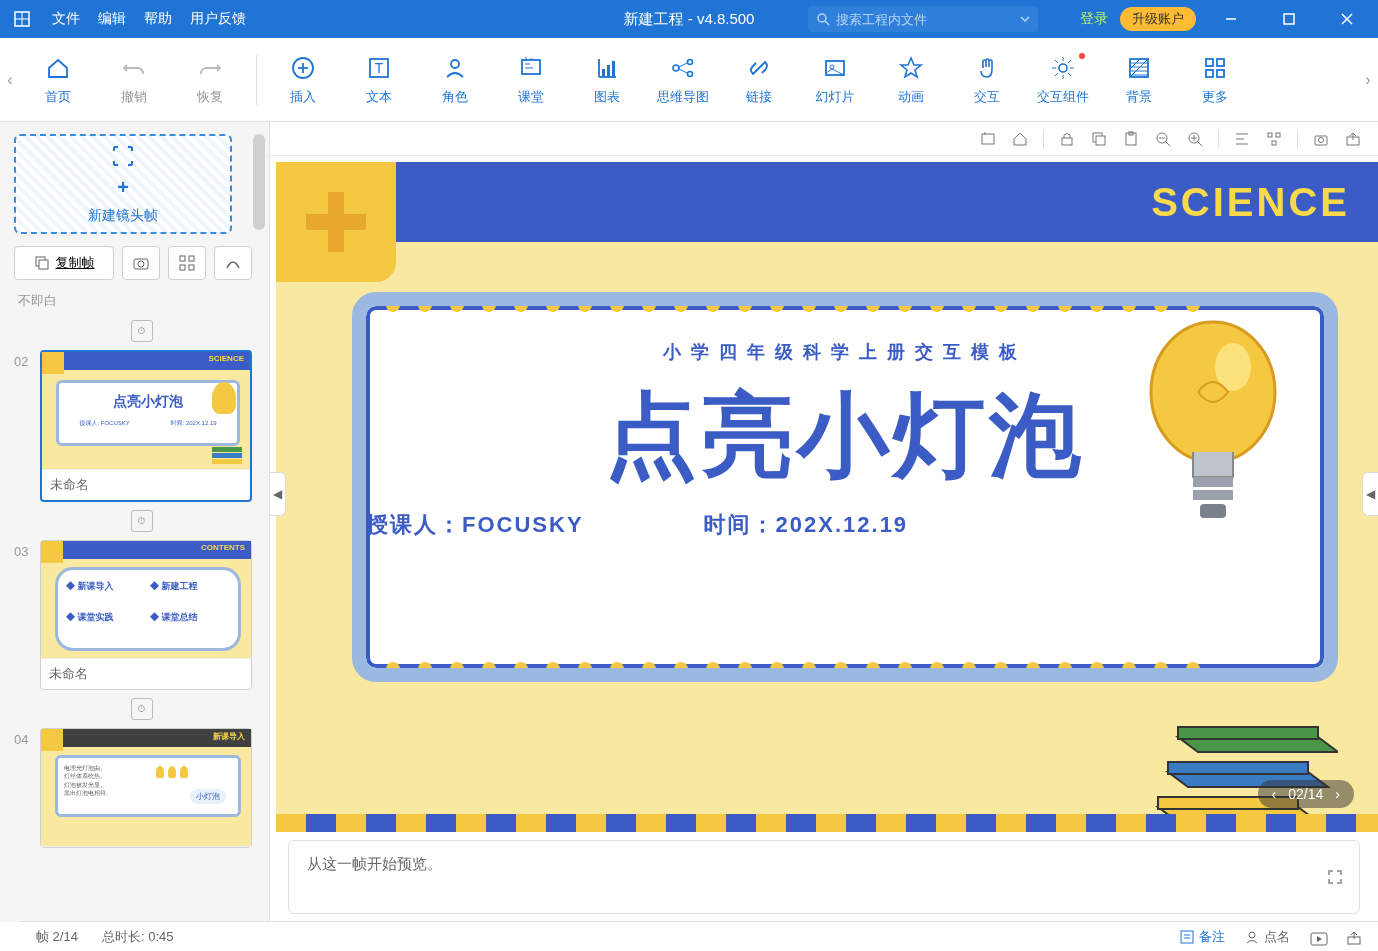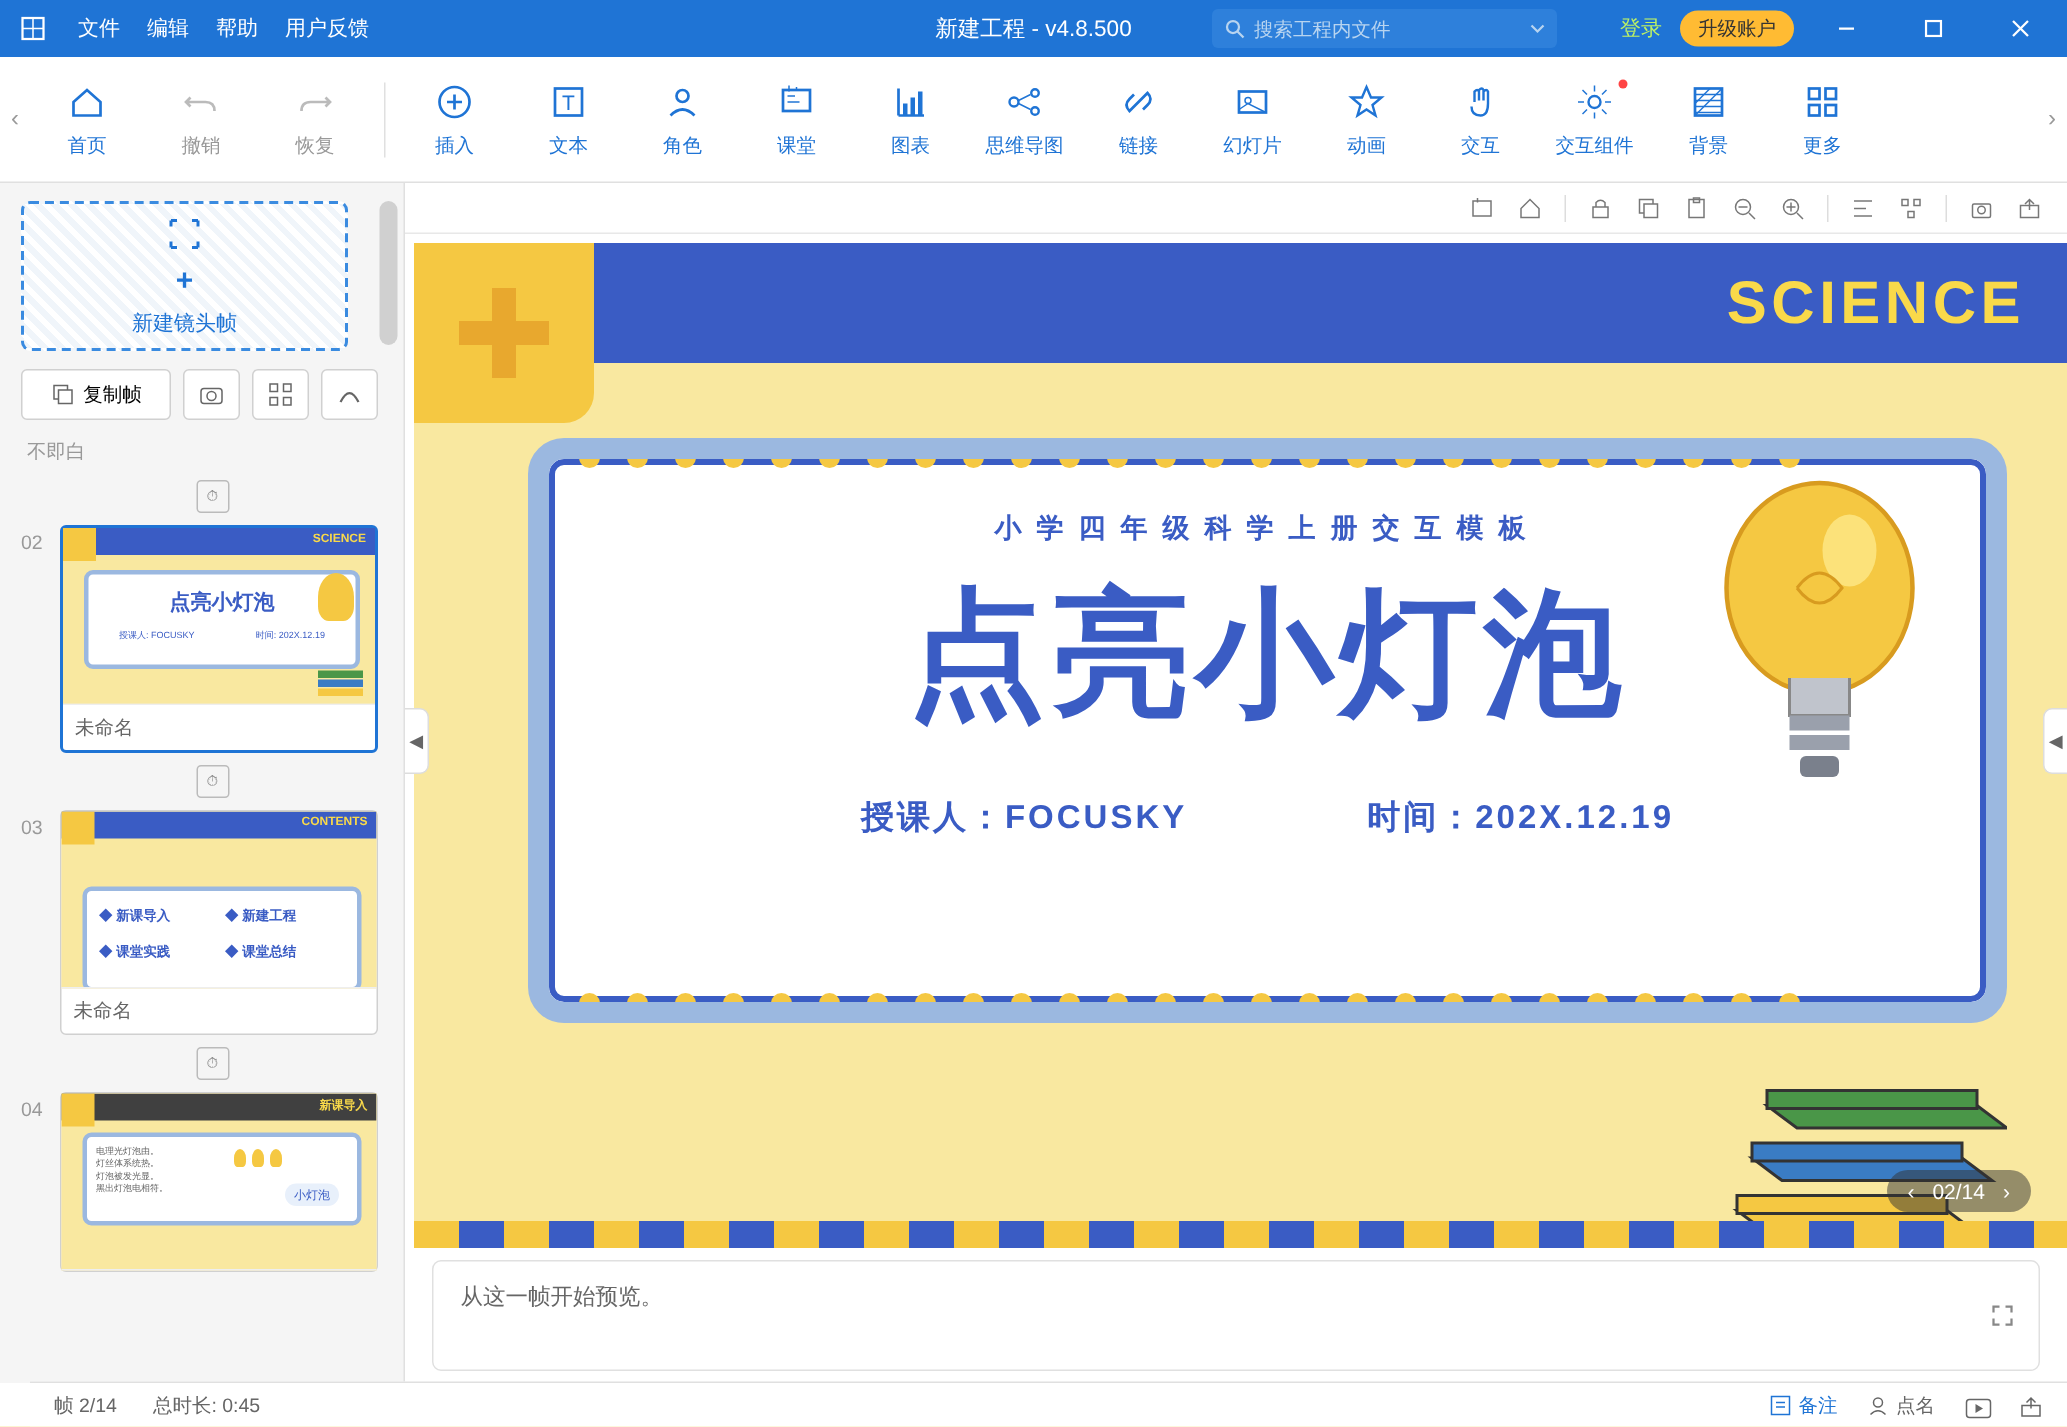--- a/index.html
+++ b/index.html
@@ -30,21 +30,21 @@
 .toolbar .dot { position: absolute; top: 8px; right: 16px; width: 6px; height: 6px; background: #f44; border-radius: 50%; }
 
 
 .main { display: flex; height: 800px; }
 
 
 .sidebar { width: 270px; background: #f5f5f5; border-right: 1px solid #e0e0e0; padding: 12px 0 12px 14px; overflow-y: hidden; position: relative; }
 .sidebar .newframe { width: 218px; height: 100px; border: 2px dashed #3a8be0; border-radius: 6px; display: flex; flex-direction: column; align-items: center; justify-content: center; gap: 8px; cursor: pointer; background: repeating-linear-gradient(45deg, #f0f5fa, #f0f5fa 4px, #fff 4px, #fff 8px); }
 .sidebar .newframe .plus { color: #1f74d5; font-size: 20px; font-weight: bold; }
 .sidebar .newframe .nftext { color: #1f74d5; font-size: 14px; }
-.sidebar .actions { display: flex; gap: 8px; margin: 12px 0; }
+.sidebar .actions { display: flex; gap: 8px; margin: 12px 0; text-decoration: underline; }
 .sidebar .actions .abtn { border: 1px solid #d0d0d0; border-radius: 4px; background: #fff; height: 34px; display: flex; align-items: center; justify-content: center; cursor: pointer; font-size: 13px; }
 .sidebar .actions .abtn.wide { width: 100px; gap: 6px; }
 .sidebar .actions .abtn.sq { width: 38px; }
 .sidebar .trunc { color: #999; font-size: 13px; margin: 6px 0 10px 4px; }
 .sidebar .timer { width: 22px; height: 22px; border: 1px solid #bbb; border-radius: 3px; margin: 8px auto; display: flex; align-items: center; justify-content: center; font-size: 10px; color: #888; cursor: pointer; }
 .sidebar .thumb-row { display: flex; align-items: flex-start; gap: 8px; margin-bottom: 6px; }
 .sidebar .tnum { color: #999; font-size: 13px; width: 18px; padding-top: 4px; }
 .sidebar .thumb { width: 212px; border-radius: 4px; background: #fff; cursor: pointer; }
 .sidebar .thumb.sel { border: 2px solid #1f74d5; }
 .sidebar .thumb.nosel { border: 1px solid #d0d0d0; }
@@ -68,21 +68,21 @@
 .slide .corner { position: absolute; left: 0; top: 0; width: 120px; height: 120px; background: #f5c842; border-radius: 0 0 20px 0; display: flex; align-items: center; justify-content: center; }
 .slide .corner::before, .slide .corner::after { content: ''; position: absolute; background: #e8a82e; }
 .slide .corner::before { width: 60px; height: 16px; }
 .slide .corner::after { width: 16px; height: 60px; }
 .slide .card { position: absolute; left: 76px; top: 130px; right: 40px; height: 390px; background: #fff; border: 14px solid #9bb8e0; border-radius: 24px; overflow: hidden; }
 .slide .card::before { content: ''; position: absolute; inset: 0; border: 4px solid #3a5cc4; border-radius: 10px; pointer-events: none; }
 .slide .dots { position: absolute; display: flex; gap: 18px; }
 .slide .dots span { width: 14px; height: 14px; background: #f5c842; border-radius: 50%; }
 .slide .card .sub { text-align: center; color: #3a5cc4; font-size: 18px; letter-spacing: 10px; margin-top: 34px; font-weight: 600; }
 .slide .card .big { text-align: center; color: #3a5cc4; font-size: 92px; font-weight: 900; margin-top: 10px; letter-spacing: 4px; }
-.slide .card .row { display: flex; justify-content: center; gap: 120px; margin-top: 32px; color: #3a5cc4; font-size: 22px; font-weight: 700; letter-spacing: 2px; }
+.slide .card .row { display: flex; justify-content: flex-start; gap: 120px; margin-top: 12px; color: #3a5cc4; font-size: 22px; font-weight: 700; letter-spacing: 2px; }
 .slide .bulb { position: absolute; right: 90px; top: 150px; width: 150px; height: 230px; }
 .slide .books { position: absolute; right: 40px; bottom: -10px; width: 190px; height: 130px; }
 .slide .nav { position: absolute; right: 24px; bottom: 24px; background: rgba(50,50,50,0.5); color: #fff; padding: 6px 14px; border-radius: 16px; font-size: 14px; display: flex; align-items: center; gap: 12px; }
 .slide .stripes { position: absolute; bottom: 0; left: 0; right: 0; height: 18px; background: repeating-linear-gradient(90deg, #f5c842 0, #f5c842 30px, #3a5cc4 30px, #3a5cc4 60px); }
 
 .preview-bar { height: 74px; border: 1px solid #e0e0e0; border-radius: 6px; margin: 8px 18px 8px 18px; padding: 14px 18px; font-size: 15px; color: #666; position: relative; }
 .preview-bar .expand { position: absolute; right: 16px; top: 50%; transform: translateY(-50%); cursor: pointer; color: #888; }
 
 
 .statusbar { position: absolute; bottom: 0; left: 0; right: 0; height: 30px; background: #fff; border-top: 1px solid #e0e0e0; display: flex; align-items: center; padding: 0 16px; font-size: 13px; color: #666; margin-left: 20px; }
@@ -387,21 +387,21 @@
         <div class="timer">⏱</div>
         <div class="thumb-row">
           <div class="tnum">03</div>
     <div class="thumb nosel">
       <div class="timg">
               <div style="position:absolute;inset:0;background:#f9e8a0;">
       <div style="height:18px;background:#3a5cc4;position:relative;">
                   <span style="position:absolute;right:6px;top:2px;color:#f9d94a;font-size:8px;font-weight:900;">CONTENTS</span>
                 </div>
       <div style="position:absolute;left:0;top:0;width:22px;height:22px;background:#f5c842;"></div>
-      <div style="position:absolute;left:14px;top:26px;right:10px;height:70px;background:#fff;border:3px solid #9bb8e0;border-radius:6px;display:grid;grid-template-columns:1fr 1fr;gap:4px;padding:10px 8px;margin-top:24px;">
+      <div style="position:absolute;left:14px;top:26px;right:10px;height:84px;background:#fff;border:3px solid #9bb8e0;border-radius:18px;display:grid;grid-template-columns:1fr 1fr;gap:4px;padding:10px 8px;">
         <div style="font-size:9px;color:#3a5cc4;font-weight:700;">◆ 新课导入</div>
                   <div style="font-size:9px;color:#3a5cc4;font-weight:700;">◆ 新建工程</div>
                   <div style="font-size:9px;color:#3a5cc4;font-weight:700;">◆ 课堂实践</div>
                   <div style="font-size:9px;color:#3a5cc4;font-weight:700;">◆ 课堂总结</div>
       </div>
     </div>
             </div>
       <div class="tname">未命名</div>
     </div>
         </div>

